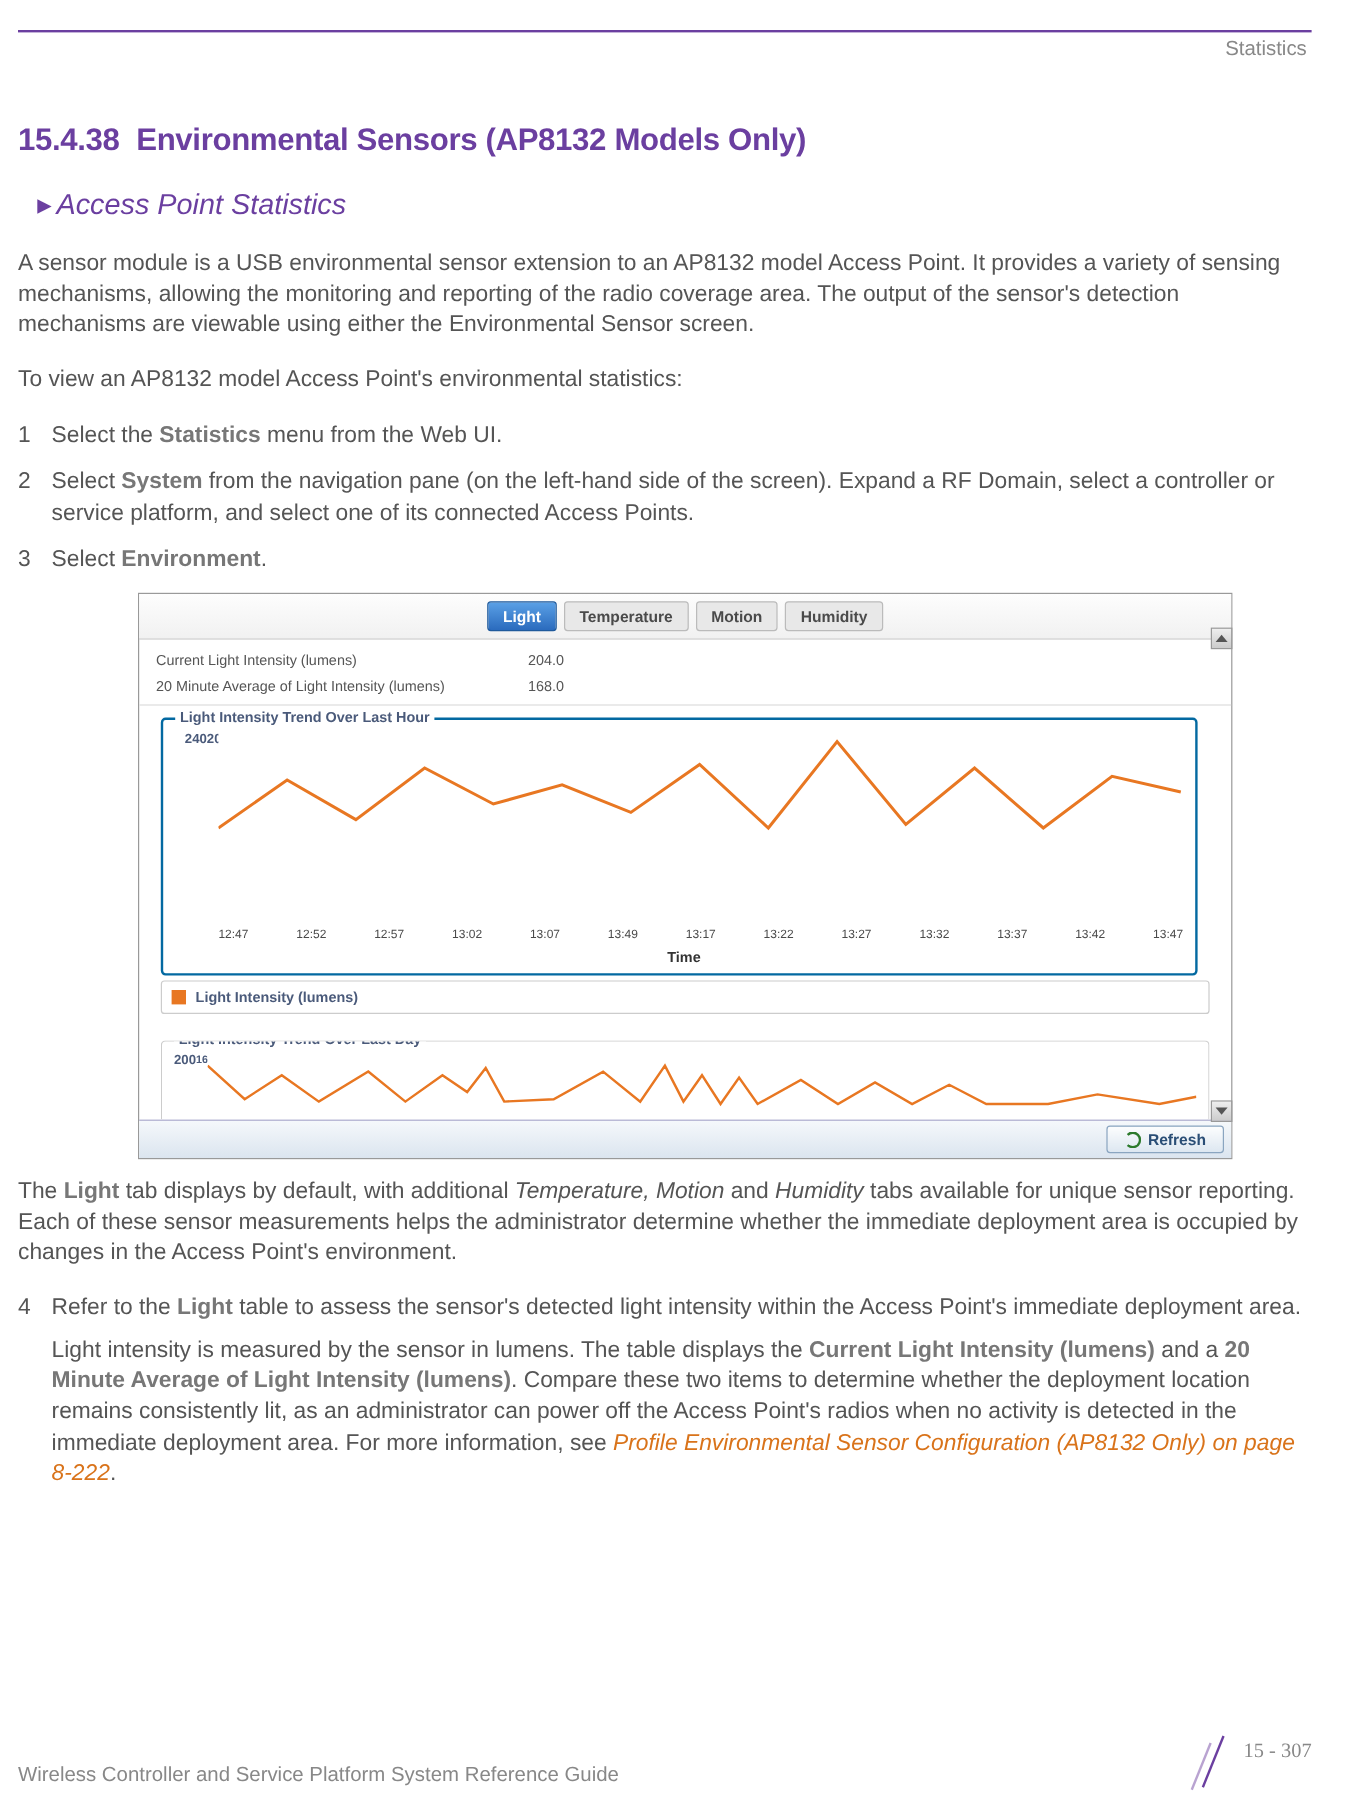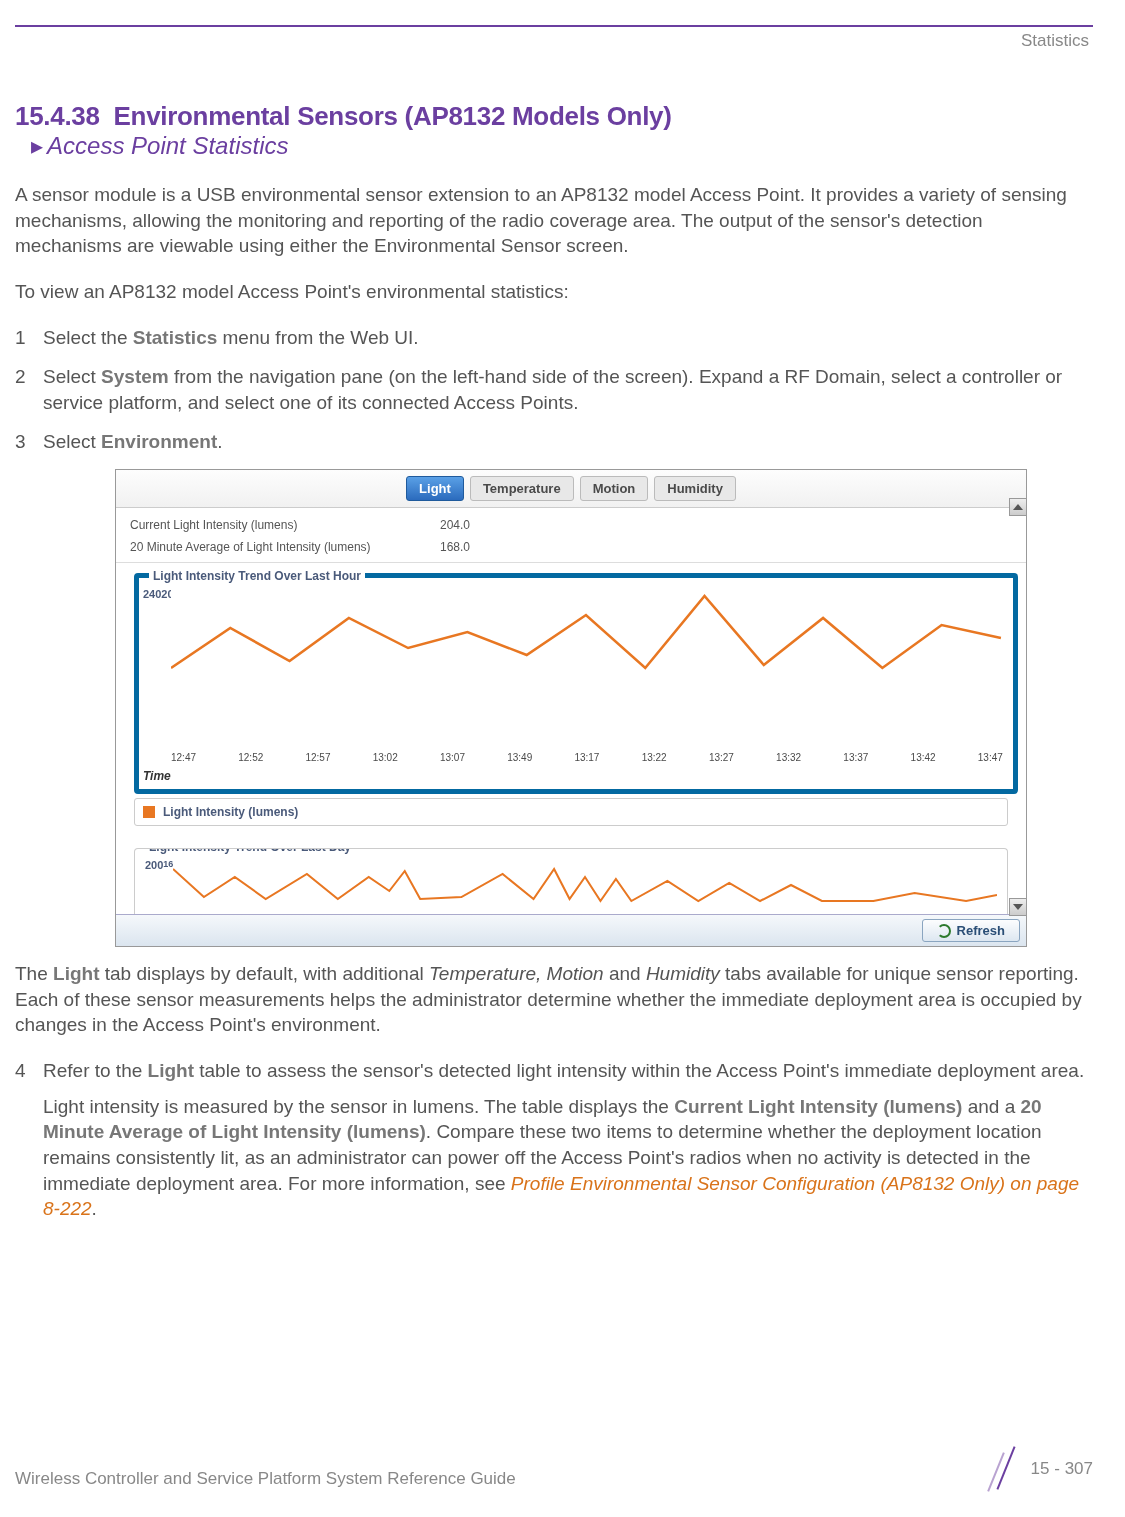--- a/index.html
+++ b/index.html
@@ -22,21 +22,21 @@
       text-align: right;
       font-size: 17px;
       color: #888;
       margin-bottom: 50px;
       padding-right: 4px;
     }
     .section-heading {
       color: #6b3fa0;
       font-size: 26px;
       font-weight: 700;
-      margin-bottom: 0;
+      margin-bottom: 24px;
       letter-spacing: -0.3px;
     }
     .breadcrumb {
       color: #6b3fa0;
       font-style: italic;
       font-size: 24px;
       margin-bottom: 22px;
       margin-left: 16px;
     }
     .breadcrumb .arrow {
@@ -104,24 +104,24 @@
     }
     .metric-row {
       display: flex;
       font-size: 12px;
       color: #555;
       padding: 4px 0;
     }
     .metric-row .label { width: 310px; }
     .metric-row .value { width: 80px; }
     .chart1 {
-      margin: 10px 8px 4px 18px;
-      border: 5px solid #0369a1;
+      margin: 10px 28px 4px 18px;
+      border: 2px solid #0369a1;
       border-radius: 4px;
-      padding: 10px 10px 6px 4px;
+      padding: 10px 10px 6px 18px;
       position: relative;
     }
     .fieldset-title {
       position: absolute;
       top: -9px; left: 10px;
       background: #fff;
       padding: 0 4px;
       font-size: 12px; font-weight: 700;
       color: #4a5a7a;
     }
@@ -150,26 +150,25 @@
     .xaxis {
       display: flex;
       margin-left: 28px;
       font-size: 10px;
       color: #4a4a4a;
       justify-content: space-between;
       padding-top: 4px;
       gap: 31px;
     }
     .xlabel {
-      text-align: left;
+      text-align: center;
       font-size: 12px;
       font-weight: 700;
       color: #333;
       margin-top: 6px;
-      font-style: italic;
     }
     .legend {
       margin: 0 18px 0 18px;
       border: 1px solid #ccc;
       border-radius: 3px;
       padding: 6px 8px;
       font-size: 12px;
       color: #4a5a7a;
       font-weight: 700;
       display: flex;
@@ -246,22 +245,23 @@
       left: 15px;
       right: 32px;
       display: flex;
       justify-content: space-between;
       align-items: flex-end;
       font-size: 17px;
       color: #888;
     }
     .footer .pageno {
       display: flex;
-      align-items: center;
+      align-items: flex-start;
       gap: 10px;
+      font-family: Liberation Serif, serif;
     }
     .slash {
       width: 34px; height: 40px;
       position: relative;
     }
     .slash::before {
       content: "";
       position: absolute;
       left: 18px; top: -4px;
       width: 2px; height: 46px;

